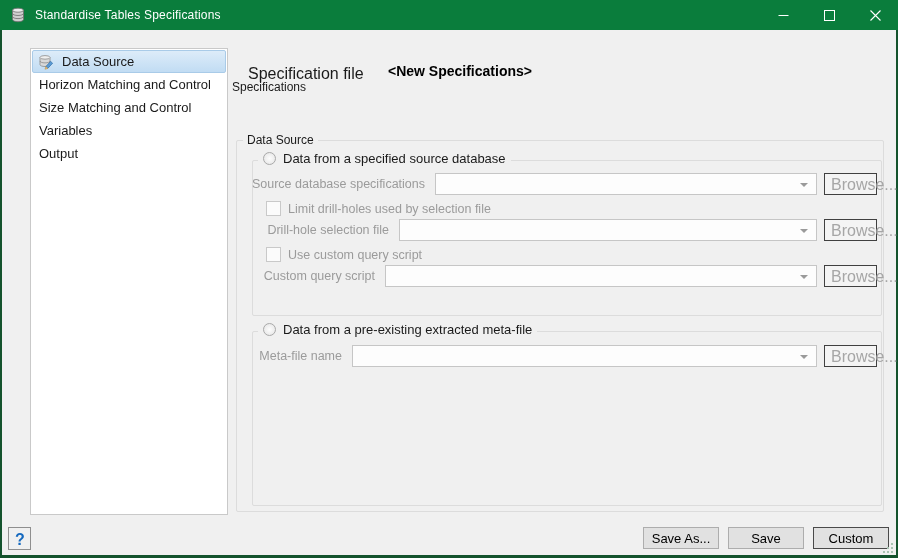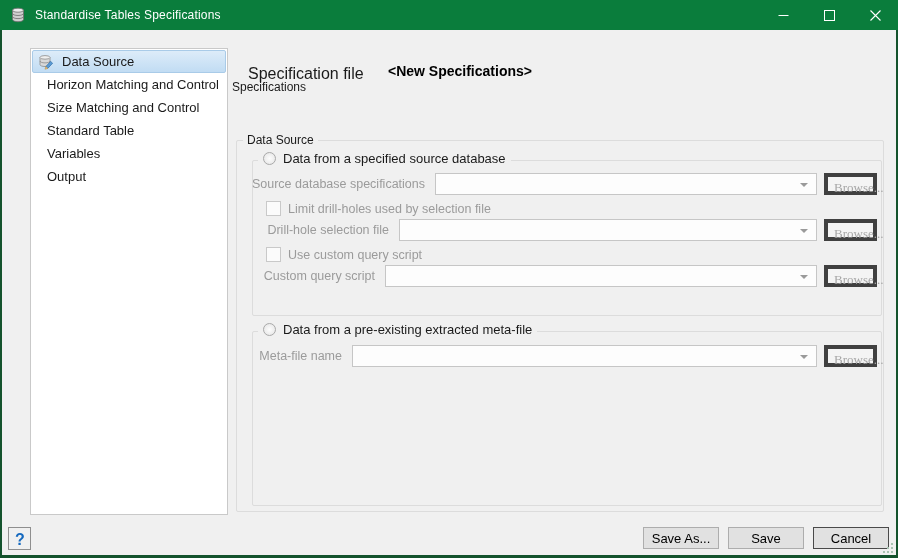--- a/index.html
+++ b/index.html
@@ -13,21 +13,21 @@
   
   .titlebar{position:absolute;left:0;top:0;width:898px;height:30px;background:#0a7d3c;display:flex;align-items:center;}
   .app-icon{margin-left:10px;width:16px;height:16px;flex:0 0 auto;}
   .title-text{color:#ffffff;font-size:12px;margin-left:9px;letter-spacing:.2px;}
   .win-controls{margin-left:auto;display:flex;height:30px;}
   .win-btn{width:46px;height:30px;display:flex;align-items:center;justify-content:center;cursor:default;}
   
   .dlg-body{position:absolute;left:2px;top:30px;width:894px;height:525px;background:#f0f0f0;}
   
   .sidebar{position:absolute;left:28px;top:18px;width:198px;height:467px;background:#ffffff;border:1px solid #c9c9c9;padding-top:1px;}
-  .side-item{height:23px;display:flex;align-items:center;font-size:13px;color:#1a1a1a;padding-left:15px;margin:0 1px;}
+  .side-item{height:23px;display:flex;align-items:center;font-size:13px;color:#1a1a1a;padding-left:7px;margin:0 1px;}
   .side-item.selected{
     background:linear-gradient(#ddecf9,#c1dcf3);
     border:1px solid #a9cbe8;border-radius:2px;
     padding-left:5px;height:23px;
   }
   .side-item .item-icon{width:16px;height:16px;margin-right:8px;flex:0 0 auto;}
   
   .spec-section-label{position:absolute;left:230px;top:10px;font-size:12px;color:#1a1a1a;margin-top:40px;}
   .spec-file-label{position:absolute;left:246px;top:35px;font-size:16px;color:#1a1a1a;}
   .spec-file-value{position:absolute;left:362px;top:33px;font-size:14px;font-weight:bold;color:#000;margin-left:24px;}
@@ -38,21 +38,21 @@
   .inner-group.first{top:19px;height:156px;}
   .inner-group.second{top:190px;height:175px;}
   .legend{position:absolute;left:5px;top:-10px;background:#f0f0f0;padding:0 5px;display:flex;align-items:center;font-size:13px;color:#1a1a1a;white-space:nowrap;}
   .radio{width:13px;height:13px;border-radius:50%;border:1px solid #a9a9a9;background:radial-gradient(#fdfdfd,#e3e3e3);margin-right:7px;flex:0 0 auto;}
   
   .field-label{position:absolute;font-size:12.5px;color:#9b9b9b;white-space:nowrap;padding-left:24px;}
   .chk{position:absolute;width:15px;height:15px;border:1px solid #c9c9c9;background:#fbfbfb;}
   .chk-label{position:absolute;font-size:12.5px;color:#9b9b9b;white-space:nowrap;}
   .combo{position:absolute;height:22px;background:#fdfdfd;border:1px solid #c6c6c6;}
   .combo .arrow{position:absolute;right:8px;top:9px;width:0;height:0;border-left:4px solid transparent;border-right:4px solid transparent;border-top:4px solid #9a9a9a;}
-  .browse-btn{position:absolute;left:571px;width:53px;height:22px;background:#f4f4f4;border:4px solid #404040;color:#a6a6a6;font-size:13px;font-family:Liberation Serif, serif;text-align:center;line-height:20px;}
+  .browse-btn{position:absolute;left:571px;width:53px;height:22px;background:#f4f4f4;border:1px solid #404040;color:#a6a6a6;font-size:16px;font-family:Liberation Sans, sans-serif;text-align:center;line-height:20px;}
   
   .help-btn{position:absolute;left:6px;top:497px;width:23px;height:23px;background:#f0f0f0;border:1px solid #8f8f8f;color:#1569bf;font-size:16px;font-weight:bold;text-align:center;line-height:21px;}
   .footer-btn{position:absolute;top:497px;width:76px;height:22px;background:#e1e1e1;border:1px solid #adadad;font-size:13px;color:#000;line-height:20px;font-family:"Liberation Sans",sans-serif;}
   .btn-saveas{left:641px;}
   .btn-save{left:726px;}
   .btn-cancel{left:811px;border:1px solid #4a4a4a;}
   .resize-grip{position:absolute;right:3px;bottom:2px;width:10px;height:10px;}
   .resize-grip i{position:absolute;width:2px;height:2px;background:#a9c3b2;}
 </style>
 </head>
@@ -103,23 +103,20 @@
         </span>
         <span>Data Source</span>
       </div>
       <div class="side-item">
         <span>Horizon Matching and Control</span>
       </div>
       <div class="side-item">
         <span>Size Matching and Control</span>
       </div>
       <div class="side-item">
-        <span>Standard Table</span>
-      </div>
-      <div class="side-item">
         <span>Variables</span>
       </div>
       <div class="side-item">
         <span>Output</span>
       </div>
     </div>
 
     <div class="spec-section-label">Specifications</div>
     <div class="spec-file-label">Specification file</div>
     <div class="spec-file-value">&lt;New Specifications&gt;</div>
@@ -168,21 +165,21 @@
         <div class="combo" style="left:99px;top:13px;width:465px;">
           <span class="arrow"></span>
         </div>
         <button class="browse-btn" style="top:13px;">Browse...</button>
       </div>
     </div>
 
     <button class="help-btn">?</button>
     <button class="footer-btn btn-saveas">Save As...</button>
     <button class="footer-btn btn-save">Save</button>
-    <button class="footer-btn btn-cancel">Cancel</button>
+    <button class="footer-btn btn-cancel">Custom</button>
 
     <div class="resize-grip">
       <i style="right:0;bottom:0;"></i>
       <i style="right:4px;bottom:0;"></i>
       <i style="right:8px;bottom:0;"></i>
       <i style="right:0;bottom:4px;"></i>
       <i style="right:4px;bottom:4px;"></i>
       <i style="right:0;bottom:8px;"></i>
     </div>
   </div>

